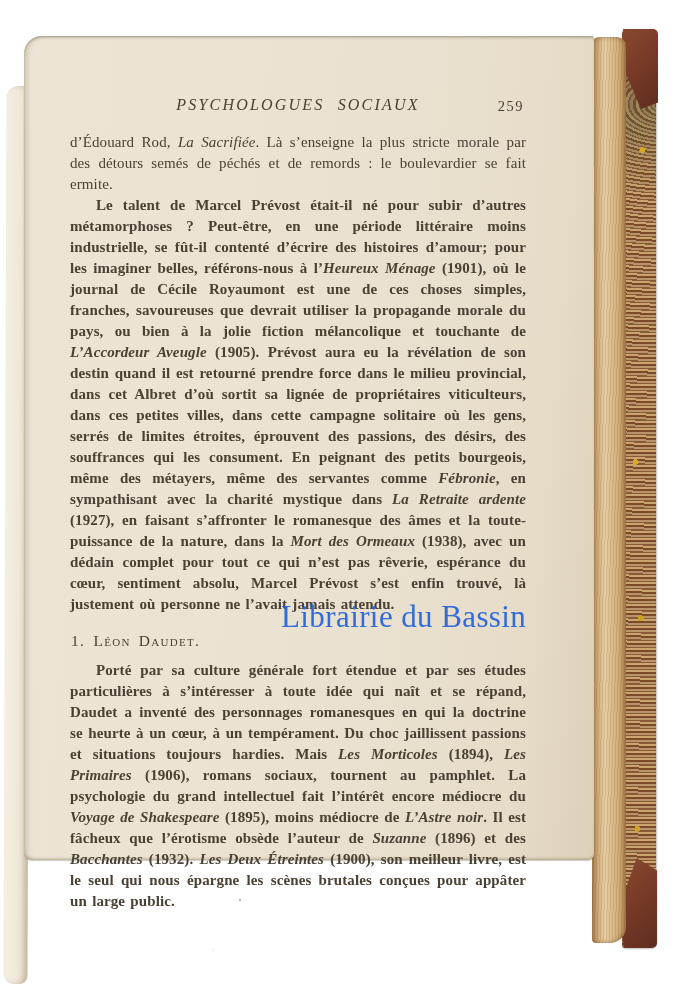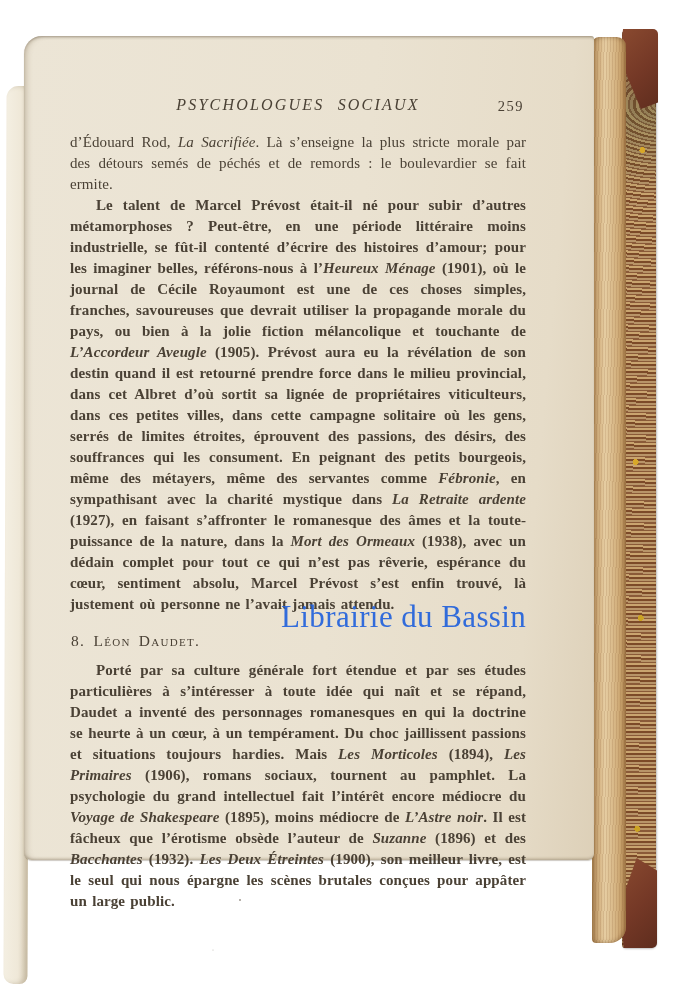--- a/index.html
+++ b/index.html
@@ -97,21 +97,21 @@
   <div class="page">
     <div class="speck"></div>
     <div class="text-area">
       <div class="header-row">
         <span class="running-header">PSYCHOLOGUES SOCIAUX</span>
         <span class="page-number">259</span>
       </div>
       <div class="blocks">
           <p class="para"><span>d’Édouard Rod, </span><span class="it">La Sacrifiée</span><span>. Là s’enseigne la plus stricte morale par des détours semés de péchés et de remords : le boulevardier se fait ermite.</span></p>
           <p class="para indent"><span>Le talent de Marcel Prévost était-il né pour subir d’autres métamorphoses ? Peut-être, en une période littéraire moins industrielle, se fût-il contenté d’écrire des histoires d’amour; pour les imaginer belles, référons-nous à l’</span><span class="it">Heureux Ménage</span><span> (1901), où le journal de Cécile Royaumont est une de ces choses simples, franches, savoureuses que devrait utiliser la propagande morale du pays, ou bien à la jolie fiction mélancolique et touchante de </span><span class="it">L’Accordeur Aveugle</span><span> (1905). Prévost aura eu la révélation de son destin quand il est retourné prendre force dans le milieu provincial, dans cet Albret d’où sortit sa lignée de propriétaires viticulteurs, dans ces petites villes, dans cette campagne solitaire où les gens, serrés de limites étroites, éprouvent des passions, des désirs, des souffrances qui les consument. En peignant des petits bourgeois, même des métayers, même des servantes comme </span><span class="it">Fébronie</span><span>, en sympathisant avec la charité mystique dans </span><span class="it">La Retraite ardente</span><span> (1927), en faisant s’affronter le romanesque des âmes et la toute-puissance de la nature, dans la </span><span class="it">Mort des Ormeaux</span><span> (1938), avec un dédain complet pour tout ce qui n’est pas rêverie, espérance du cœur, sentiment absolu, Marcel Prévost s’est enfin trouvé, là justement où personne ne l’avait jamais attendu.</span></p>
-          <p class="heading"><span>8. Léon Daudet.</span></p>
+          <p class="heading"><span>1. Léon Daudet.</span></p>
           <p class="para indent"><span>Porté par sa culture générale fort étendue et par ses études particulières à s’intéresser à toute idée qui naît et se répand, Daudet a inventé des personnages romanesques en qui la doctrine se heurte à un cœur, à un tempérament. Du choc jaillissent passions et situations toujours hardies. Mais </span><span class="it">Les Morticoles</span><span> (1894), </span><span class="it">Les Primaires</span><span> (1906), romans sociaux, tournent au pamphlet. La psychologie du grand intellectuel fait l’intérêt encore médiocre du </span><span class="it">Voyage de Shakespeare</span><span> (1895), moins médiocre de </span><span class="it">L’Astre noir</span><span>. Il est fâcheux que l’érotisme obsède l’auteur de </span><span class="it">Suzanne</span><span> (1896) et des </span><span class="it">Bacchantes</span><span> (1932). </span><span class="it">Les Deux Étreintes</span><span> (1900), son meilleur livre, est le seul qui nous épargne les scènes brutales conçues pour appâter un large public.</span></p>
         </div>
     </div>
   </div>
 
   <div class="watermark">Librairie du Bassin</div>
 
 </div>
 
 </body></html>

